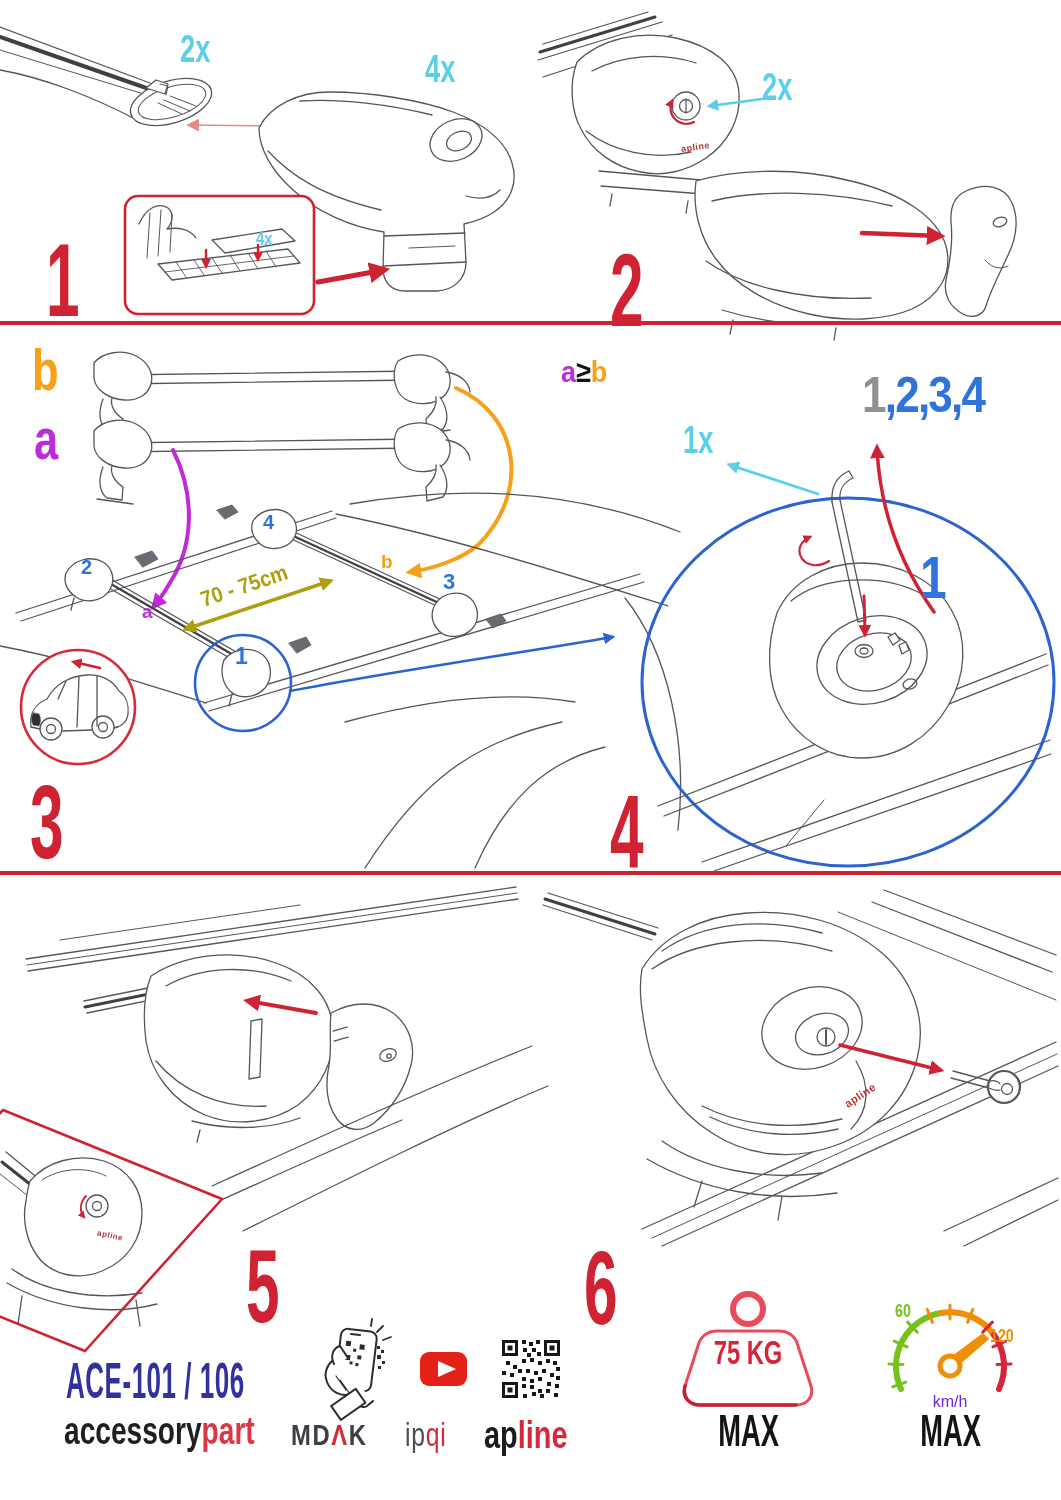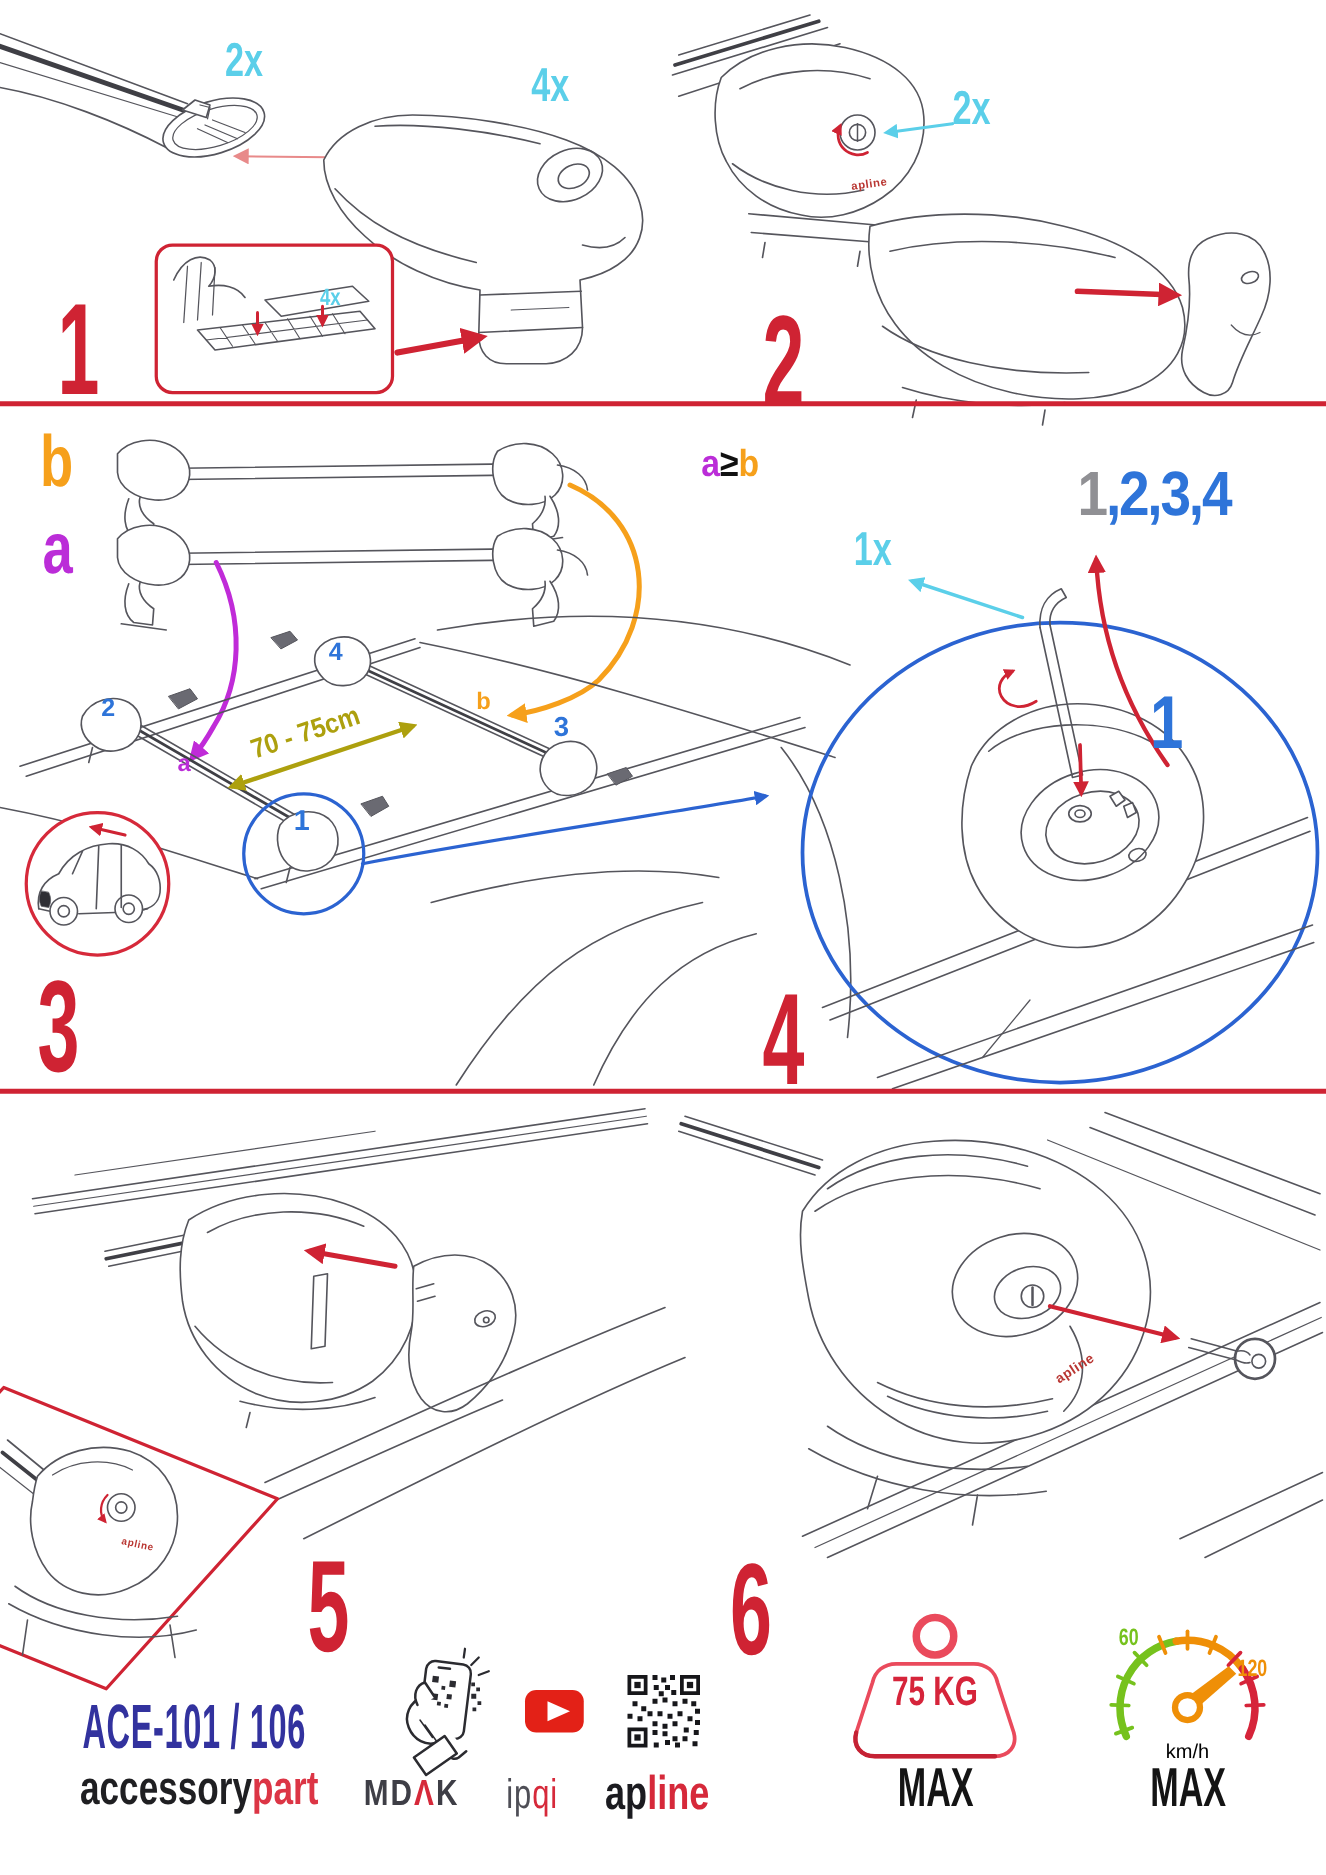--- a/index.html
+++ b/index.html
@@ -23,21 +23,21 @@
   .brandline .blk{color:#1f1f22}.brandline .red{color:#dc3545}
   .mdak{font-size:29px;font-weight:700;color:#3e3e46;letter-spacing:2px;transform:scaleX(.82);transform-origin:left top;}
   .mdak .red{color:#d6293a}
   .ipqi{font-size:33px;font-weight:400;color:#4e4e56;letter-spacing:1px;transform:scaleX(.75);transform-origin:left top;}
   .ipqi .red{color:#d6293a}
   .apline{font-size:38px;font-weight:600;color:#1b1b20;transform:scaleX(.76);transform-origin:left top;}
   .apline .red{color:#d6293a}
   .maxlbl{font-size:44px;font-weight:600;color:#141414;width:96px;text-align:center;transform:scaleX(.62);transform-origin:center top;}
   .wval{font-size:33px;font-weight:700;color:#d6243a;width:96px;text-align:center;transform:scaleX(.72);transform-origin:center top;}
   .speedtick{font-size:19px;font-weight:600;transform:scaleX(.75);transform-origin:left top;}
-  .kmh{font-size:16px;font-weight:500;color:#000000;width:48px;text-align:center;}
+  .kmh{font-size:16px;font-weight:500;color:#6d28d9;width:48px;text-align:center;}
 </style>
 </head>
 <body>
 
 <div class="sheet">
 
 <svg class="art" width="1061" height="1500" viewBox="0 0 1061 1500">
   <defs>
     <marker id="mRed" viewBox="0 0 10 10" refX="7" refY="5" markerWidth="4.2" markerHeight="4.2" orient="auto-start-reverse">
           <path d="M0,0 L10,5 L0,10 Z" fill="#cf2333"></path>

